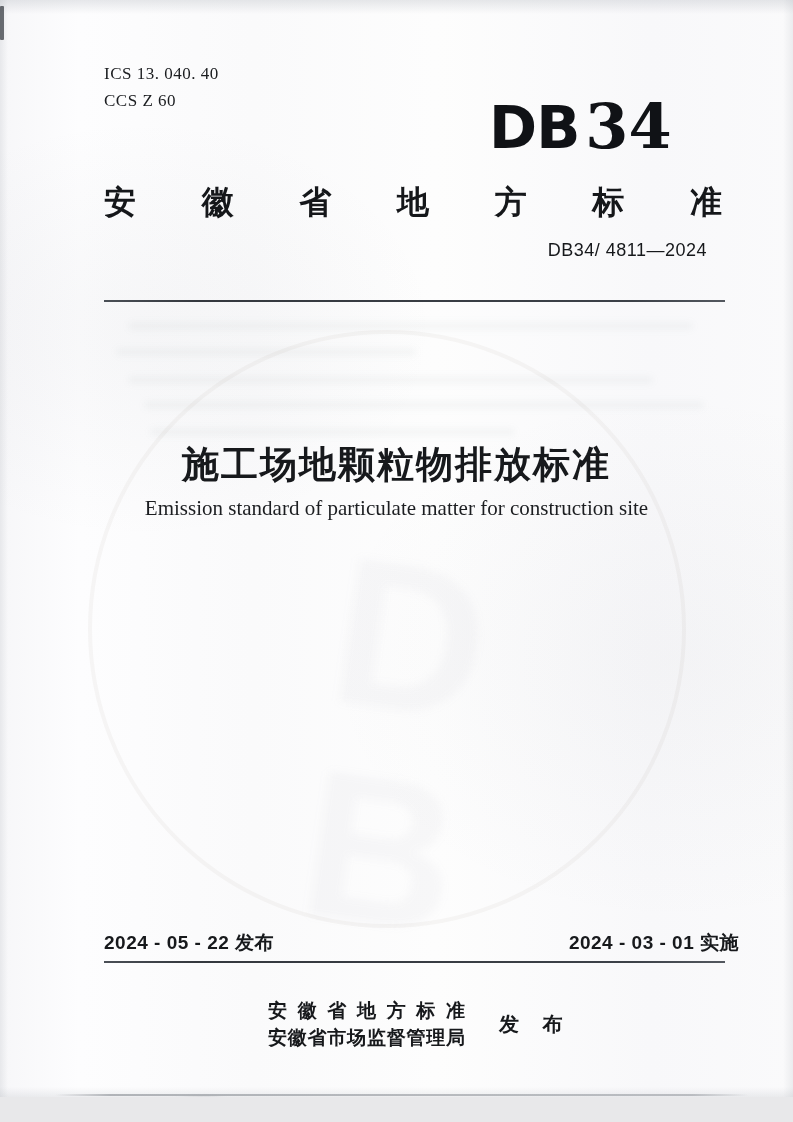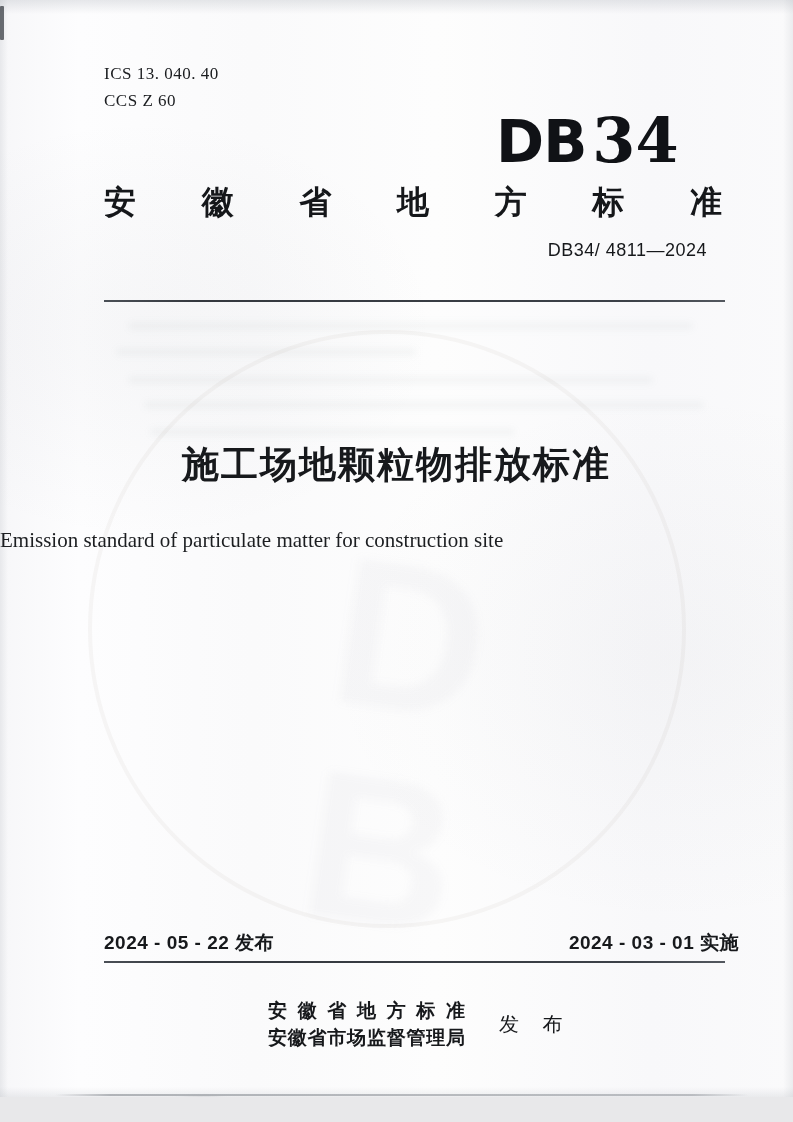--- a/index.html
+++ b/index.html
@@ -19,21 +19,21 @@
       radial-gradient(ellipse 420px 300px at 18% 30%, rgba(120,125,135,0.05), transparent 70%),
       radial-gradient(ellipse 500px 380px at 85% 60%, rgba(120,125,135,0.045), transparent 70%),
       linear-gradient(90deg, #f7f7f9 0%, #fdfdfe 10%, #fafafb 32%, #fdfdfd 55%, #f8f8fa 82%, #fafafb 100%);
   }
   .abs { position: absolute; }
 
   .corner-mark { left: 0; top: 6px; width: 4px; height: 34px; background: #3b3f45; opacity: .75; border-radius: 1px; }
 
   .ics-block { left: 104px; top: 60px; font-family: "Liberation Serif", serif; font-size: 17px; line-height: 27px; letter-spacing: .5px; color: #1b1d20; }
 
-  .db-logo { left: 489px; top: 104px; white-space: nowrap; color: #101216; margin-left: 7px; }
+  .db-logo { left: 489px; top: 90px; white-space: nowrap; color: #101216; }
   .db-logo .db   { font-family: "DejaVu Sans", sans-serif; font-weight: 900; font-size: 58px; letter-spacing: -1px; display: inline-block; transform: scaleY(1.02); }
   .db-logo .num  { font-family: "DejaVu Serif", serif; font-weight: 700; font-size: 62px; letter-spacing: 0px; display: inline-block; margin-left: 6px; }
 
   .jurisdiction { left: 104px; top: 176px; width: 618px; font-size: 32px; font-weight: 700; color: #15171a;
     text-align: justify; text-align-last: justify; line-height: 52px; }
 
   .std-number { right: 86px; top: 240px; font-size: 18px; letter-spacing: .5px; color: #16181b; font-weight: 500; }
 
   .rule { left: 104px; width: 621px; height: 2px; background: linear-gradient(90deg, #4a4f56, #34383e 15%, #3c4148 85%, #53585f); }
   .rule-top { top: 300px; }
@@ -45,28 +45,28 @@
   .gl2 { left: 116px; top: 348px; width: 300px; }
   .gl3 { left: 128px; top: 376px; width: 525px; }
   .gl4 { left: 144px; top: 401px; width: 560px; }
   .gl5 { left: 150px; top: 428px; width: 365px; }
   .ghost-seal { left: 88px; top: 330px; width: 590px; height: 590px; border: 4px solid rgba(150,145,133,0.07); border-radius: 50%; }
   .ghost-db { left: 300px; top: 520px; font-weight: 900; font-size: 210px; line-height: 0.92;
     color: rgba(138,144,156,0.05); filter: blur(4px); writing-mode: vertical-rl; text-orientation: upright;
     transform: rotate(8deg); letter-spacing: -20px; }
 
   .doc-title { left: 0; right: 0; top: 440px; text-align: center; font-size: 37px; font-weight: 700; letter-spacing: 2px; color: #17191c; }
-  .doc-title-en { left: 0; right: 0; top: 528px; text-align: left; font-family: "Liberation Serif", serif; font-size: 21px; color: #1c1e21; }
+  .doc-title-en { left: 0; right: 0; top: 496px; text-align: center; font-family: "Liberation Serif", serif; font-size: 21px; color: #1c1e21; }
 
   .dates-row { left: 104px; right: 54px; top: 930px; display: flex; justify-content: space-between;
     font-size: 19px; font-weight: 600; letter-spacing: .5px; color: #17191c; }
 
   .publishers { left: 268px; top: 997px; width: 197px; font-size: 19px; font-weight: 600; color: #17191c; line-height: 27px; }
   .publishers .pub-line { text-align: justify; text-align-last: justify; }
-  .publish-label { left: 499px; top: 1011px; font-size: 20px; font-weight: 400; letter-spacing: 9px; color: #17191c; white-space: nowrap; }
+  .publish-label { left: 499px; top: 1011px; font-size: 20px; font-weight: 700; letter-spacing: 9px; color: #17191c; white-space: nowrap; }
 
   .bottom-smudge { left: 148px; top: 1097px; width: 80px; height: 17px;
     background: radial-gradient(ellipse at 45% 60%, rgba(55,57,62,0.55), rgba(110,113,118,0.28) 55%, transparent 78%);
     filter: blur(1.5px); transform: rotate(-7deg); border-radius: 45% 60% 50% 55%; }
   .bottom-edge-line { left: 55px; right: 45px; bottom: 1px; height: 2px;
     background: linear-gradient(90deg, transparent, rgba(125,130,137,0.55) 8%, rgba(125,130,137,0.45) 92%, transparent); }
 </style>
 </head>
 <body>
 

